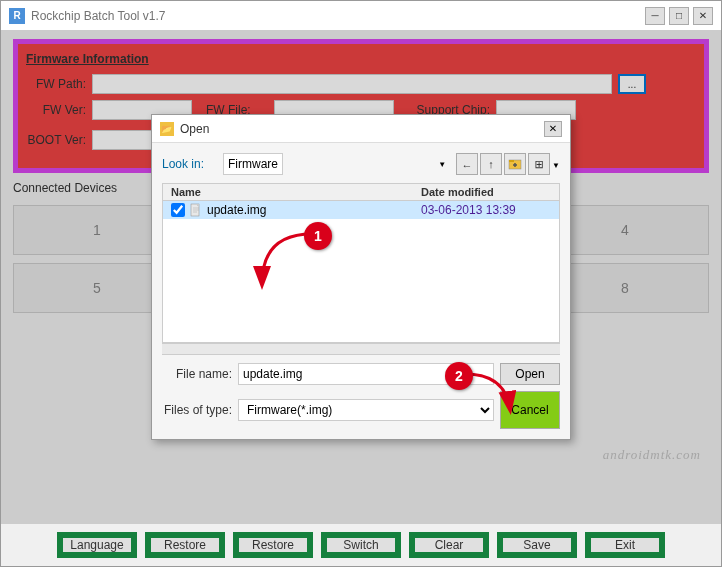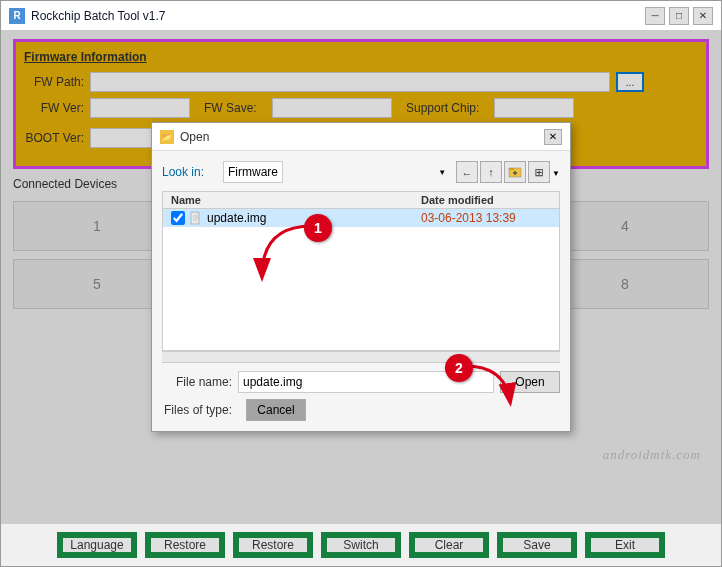--- a/index.html
+++ b/index.html
@@ -40,21 +40,21 @@
       font-size: 10px;
       display: flex;
       align-items: center;
       justify-content: center;
       color: white;
       font-weight: bold;
     }
     .title-bar-title {
       flex: 1;
       font-size: 12px;
-      color: #0f172a;
+      color: #737373;
     }
     .title-bar-controls {
       display: flex;
       gap: 4px;
     }
     .title-btn {
       width: 20px;
       height: 18px;
       background: #e0e0e0;
       border: 1px solid #aaa;
@@ -70,24 +70,24 @@
     .main-content {
       flex: 1;
       padding: 8px 12px;
       display: flex;
       flex-direction: column;
       position: relative;
     }
 
     
     .firmware-section {
-      border: 3px solid #d946ef;
+      border: 5px solid #d946ef;
       padding: 8px;
       margin-bottom: 8px;
-      background: #eab308;
+      background: #ef4444;
     }
     .section-title {
       font-size: 12px;
       font-weight: bold;
       text-decoration: underline;
       margin-bottom: 8px;
       color: #333;
     }
     .fw-row {
       display: flex;
@@ -349,21 +349,21 @@
       justify-content: center;
       font-size: 11px;
     }
     .file-name {
       flex: 1;
       font-size: 12px;
     }
     .file-date {
       width: 130px;
       font-size: 12px;
-      color: #c2410c;
+      color: #4c1d95;
     }
 
     
     .h-scroll {
       height: 12px;
       background: #e8e8e8;
       border-top: 1px solid #ccc;
       border-bottom: 1px solid #ccc;
     }
 
@@ -396,34 +396,34 @@
       background: #e0e0e0;
       border: 1px solid #aaa;
       cursor: pointer;
       font-size: 12px;
     }
 
     .files-type-row {
       display: flex;
       align-items: center;
       margin-top: 6px;
-      gap: 14px;
+      gap: 6px;
     }
     .files-type-select {
       flex: 1;
       height: 22px;
       border: 1px solid #ccc;
       background: white;
       padding: 0 4px;
       font-size: 12px;
     }
     .cancel-btn {
       width: 60px;
-      height: 22px;
-      background: #a3a3a3;
+      height: 38px;
+      background: #84cc16;
       border: 1px solid #aaa;
       cursor: pointer;
       font-size: 12px;
     }
     .circle-num {
       width: 28px;
       height: 28px;
       background: #d9001a;
       border-radius: 50%;
       color: white;
@@ -457,23 +457,23 @@
 
       <div class="fw-row">
         <span class="fw-label">FW Path:</span>
         <input class="fw-input fw-path-input" type="text" value="" style="">
         <button class="browse-btn">...</button>
       </div>
 
       <div class="fw-row">
         <span class="fw-label">FW Ver:</span>
         <input class="fw-input fw-ver-input" type="text" style="">
-        <span class="fw-label" style="width:70px; text-align:left; padding-left:8px;">FW Save:</span>
+        <span class="fw-label" style="width:70px; text-align:left; padding-left:8px;">FW File:</span>
         <input class="fw-input fw-time-input" type="text" style="">
-        <span class="fw-label" style="width:90px; text-align:left; padding-left:8px;">Support Chip:</span>
+        <span class="fw-label" style="width:90px; text-align:right; padding-left:8px;">Support Chip:</span>
         <input class="fw-input" style="width: 80px;" type="text">
       </div>
 
       <div class="fw-row">
         <span class="fw-label">BOOT Ver:</span>
         <input class="fw-input fw-boot-ver-input" type="text" style="">
         <span class="fw-label" style="width:70px; text-align:left; padding-left:8px;">BOOT Time:</span>
         <input class="fw-input fw-boot-time-input" type="text" style="">
       </div>
     </div>
@@ -554,20 +554,23 @@
           <div class="h-scroll"></div>
 
           <div class="file-name-row">
             <span class="file-name-label">File name:</span>
             <input class="file-name-input" type="text" value="update.img" style="">
             <button class="open-btn">Open</button>
           </div>
 
           <div class="files-type-row">
             <span class="file-name-label">Files of type:</span>
+            <select class="files-type-select">
+              <option>Firmware(*.img)</option>
+            </select>
             <button class="cancel-btn">Cancel</button>
           </div>
         </div>
 
         <div style="position:relative; height:0;">
 
           <div style="position:absolute; top:-215px; left:100px; pointer-events:none;">
             <div style="position:relative; width:80px; height:80px;">
               <svg width="80" height="80" style="position:absolute; top:0; left:0;">
                 <defs>

